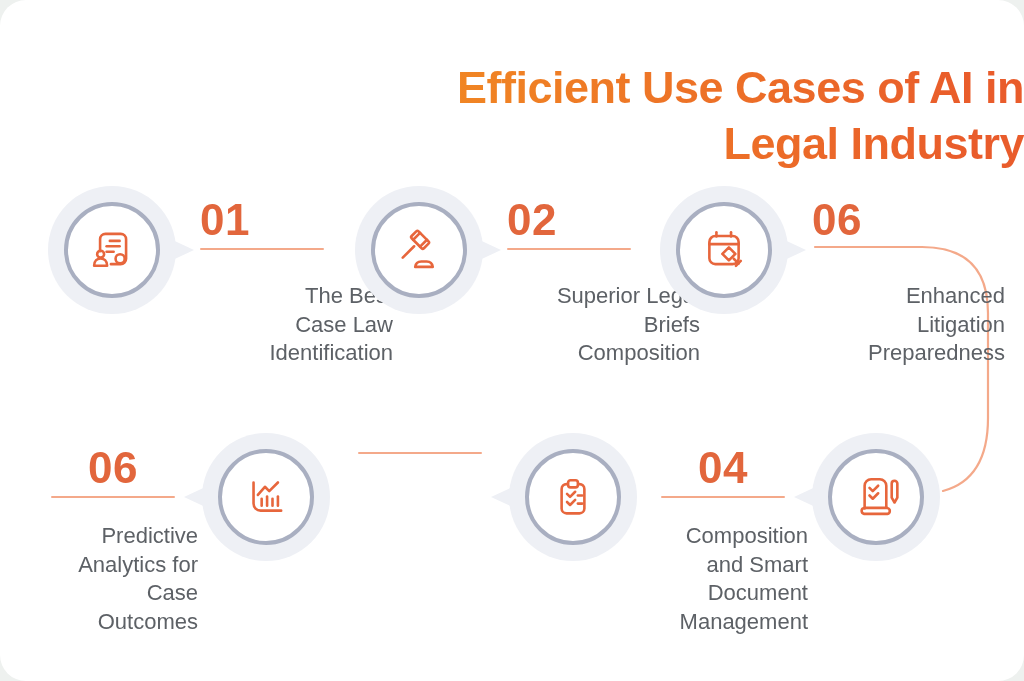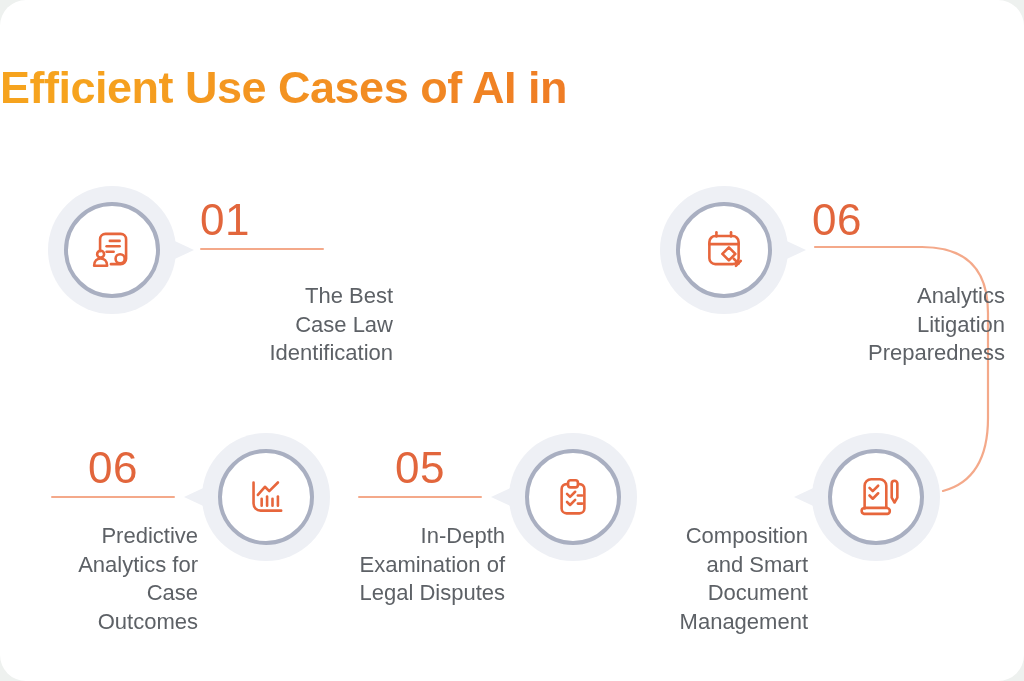--- a/index.html
+++ b/index.html
@@ -1,20 +1,20 @@
 <!DOCTYPE html>
 <html><head>
 <meta charset="utf-8">
 <style>
   html,body{margin:0;padding:0;background:#eef1ef;}
   body{font-family:"Liberation Sans",sans-serif;}
   .card{position:relative;width:1024px;height:681px;background:#ffffff;border-radius:26px;overflow:hidden;}
 
   
-  .title{position:absolute;top:30px;left:0;width:1024px;text-align:left;
+  .title{position:absolute;top:30px;left:0;width:1024px;text-align:right;
          font-weight:800;font-size:45px;line-height:56px;letter-spacing:-0.5px;
          color:#F07A24;}
   @supports (-webkit-background-clip: text){
     .title{background:linear-gradient(90deg,#F6A31E 8%,#E95C2B 95%);
            -webkit-background-clip:text;background-clip:text;
            -webkit-text-fill-color:transparent;color:transparent;}
   }
 
   
   .connector{position:absolute;left:0;top:0;width:1024px;height:681px;pointer-events:none;}
@@ -38,33 +38,33 @@
   .ring{position:absolute;left:16px;top:16px;width:88px;height:88px;border-radius:50%;
         background:#ffffff;border:4px solid #A9AFC1;box-sizing:content-box;}
   .icon{position:absolute;left:38px;top:37px;width:52px;height:52px;}
   .icon path,.icon rect,.icon line,.icon circle,.icon polyline{
         fill:none;stroke:#E7663C;stroke-width:2.4;stroke-linecap:round;stroke-linejoin:round;}
   .icon .fillwhite{fill:#ffffff;}
 
   .numwrap{position:absolute;width:124px;}
   .r1 .numwrap{left:152px;top:12px;text-align:left;}
   .r2 .numwrap{right:155px;top:13px;text-align:center;}
-  .num{font-size:44px;line-height:44px;font-weight:400;color:#E2663C;letter-spacing:0.5px;}
+  .num{font-size:44px;line-height:44px;font-weight:700;color:#E2663C;letter-spacing:0.5px;}
   .rule{height:2px;background:#F4A98A;margin-top:6px;border-radius:1px;} 
 
   .label{position:absolute;font-size:22px;line-height:28.5px;color:#5D6166;white-space:pre-line;width:210px;}
   .r1 .label{left:135px;top:96px;text-align:right;}
   .r2 .label{right:132px;top:89px;text-align:right;}
 </style>
 </head>
 <body>
 
 <div class="card">
 
-  <h1 class="title"><span>Efficient Use Cases of AI in</span><br></h1>
+  <h1 class="title"><span>Efficient Use Cases of AI in</span><br><span>Legal Industry</span></h1>
 
   <svg class="connector" viewBox="0 0 1024 681">
     <path d="M 815 247 H 922 Q 988 247 988 313 V 418 Q 988 479 943 491" fill="none" stroke="#F4A98A" stroke-width="2.2" stroke-linecap="round"></path>
   </svg>
 
   <div class="item r1 item-1">
     <div class="badge">
       <div class="halo"></div>
       <div class="tail"></div>
       <div class="ring"></div>
@@ -80,57 +80,84 @@
     </div>
     <div class="numwrap">
       <div class="num">01</div>
       <div class="rule"></div>
     </div>
     <div class="label">The Best
 Case Law
 Identification</div>
   </div>
 
+  <div class="item r1 item-2">
+    <div class="badge">
+      <div class="halo"></div>
+      <div class="tail"></div>
+      <div class="ring"></div>
+      <svg class="icon" viewBox="0 0 48 48">
+        <g transform="rotate(45 25 15.5)">
+          <rect x="17" y="11" width="16" height="9" rx="1.5"></rect>
+          <path d="M20.5 11 v9"></path>
+            <path d="M29.5 11 v9"></path>
+        </g>
+        <path d="M19.5 21.5 L9 32"></path>
+        <path d="M20.5 40.5 c0.4 -3 2.6 -5 5.6 -5 h5 c3 0 5.2 2 5.6 5 z"></path>
+      </svg>
+    </div>
+    <div class="numwrap">
+      <div class="num">02</div>
+      <div class="rule"></div>
+    </div>
+    <div class="label">Superior Legal
+Briefs
+Composition</div>
+  </div>
 
   <div class="item r1 item-3">
     <div class="badge">
       <div class="halo"></div>
       <div class="tail"></div>
       <div class="ring"></div>
       <svg class="icon" viewBox="0 0 48 48">
         <rect x="10.5" y="12" width="27" height="26" rx="5.5"></rect>
         <path d="M10.5 19.5 h27"></path>
         <path d="M17 8.5 v4"></path>
           <path d="M30.5 8.5 v4"></path>
         <path class="fillwhite" d="M28.5 22.5 l6 6 -6 6 -6 -6 z"></path>
         <path d="M33 33 l4.5 4.5"></path>
         <path d="M35 39.5 l4.5 -4.5"></path>
       </svg>
     </div>
     <div class="numwrap">
       <div class="num">06</div>
 
     </div>
-    <div class="label">Analytics
+    <div class="label">Enhanced
 Litigation
 Preparedness</div>
   </div>
 
   <div class="item r2 item-4">
     <div class="badge">
       <div class="halo"></div>
       <div class="tail"></div>
       <div class="ring"></div>
       <svg class="icon" viewBox="0 0 48 48">
         <path d="M33.5 34 V14.5 a6 6 0 0 0 -6 -6 h-8 a6 6 0 0 0 -6 6 V35.5"></path>
         <path d="M13 40.5 c-3 -0.6 -3 -5 0 -5.5 h21.5 c3 0.6 3 4.9 0 5.5 z"></path>
         <path d="M18 16.5 l3 3 5 -5"></path>
         <path d="M18 23.5 l3 3 5 -5"></path>
         <path d="M38.5 25.5 V12.5 a2.6 2.6 0 0 1 5.2 0 v13 l-2.6 4.5 z"></path>
       </svg>
+    </div>
+    <div class="numwrap">
+      <div class="num">04</div>
+      <div class="rule"></div>
     </div>
     <div class="label">Composition
 and Smart
 Document
 Management</div>
   </div>
 
   <div class="item r2 item-5">
     <div class="badge">
       <div class="halo"></div>
@@ -139,26 +166,22 @@
       <svg class="icon" viewBox="0 0 48 48">
         <rect x="13.5" y="13" width="21" height="27" rx="4.5"></rect>
         <rect class="fillwhite" x="19.5" y="9.5" width="9" height="6.5" rx="2.2"></rect>
         <path d="M18.5 22 l2.8 2.8 4.7 -4.7"></path>
           <path d="M28.5 23.5 h4"></path>
         <path d="M18.5 29.5 l2.8 2.8 4.7 -4.7"></path>
           <path d="M28.5 31 h4"></path>
       </svg>
     </div>
     <div class="numwrap">
-      <div class="num">05</div>
-      <div class="rule"></div>
-    </div>
-    <div class="label">In-Depth
-Examination of
-Legal Disputes</div>
+      <div class="rule"></div>
+    </div>
   </div>
 
   <div class="item r2 item-6">
     <div class="badge">
       <div class="halo"></div>
       <div class="tail"></div>
       <div class="ring"></div>
       <svg class="icon" viewBox="0 0 48 48">
         <path d="M12.5 11.5 V31 a6.5 6.5 0 0 0 6.5 6.5 h19"></path>
         <path d="M20 26.5 v6.5"></path>

